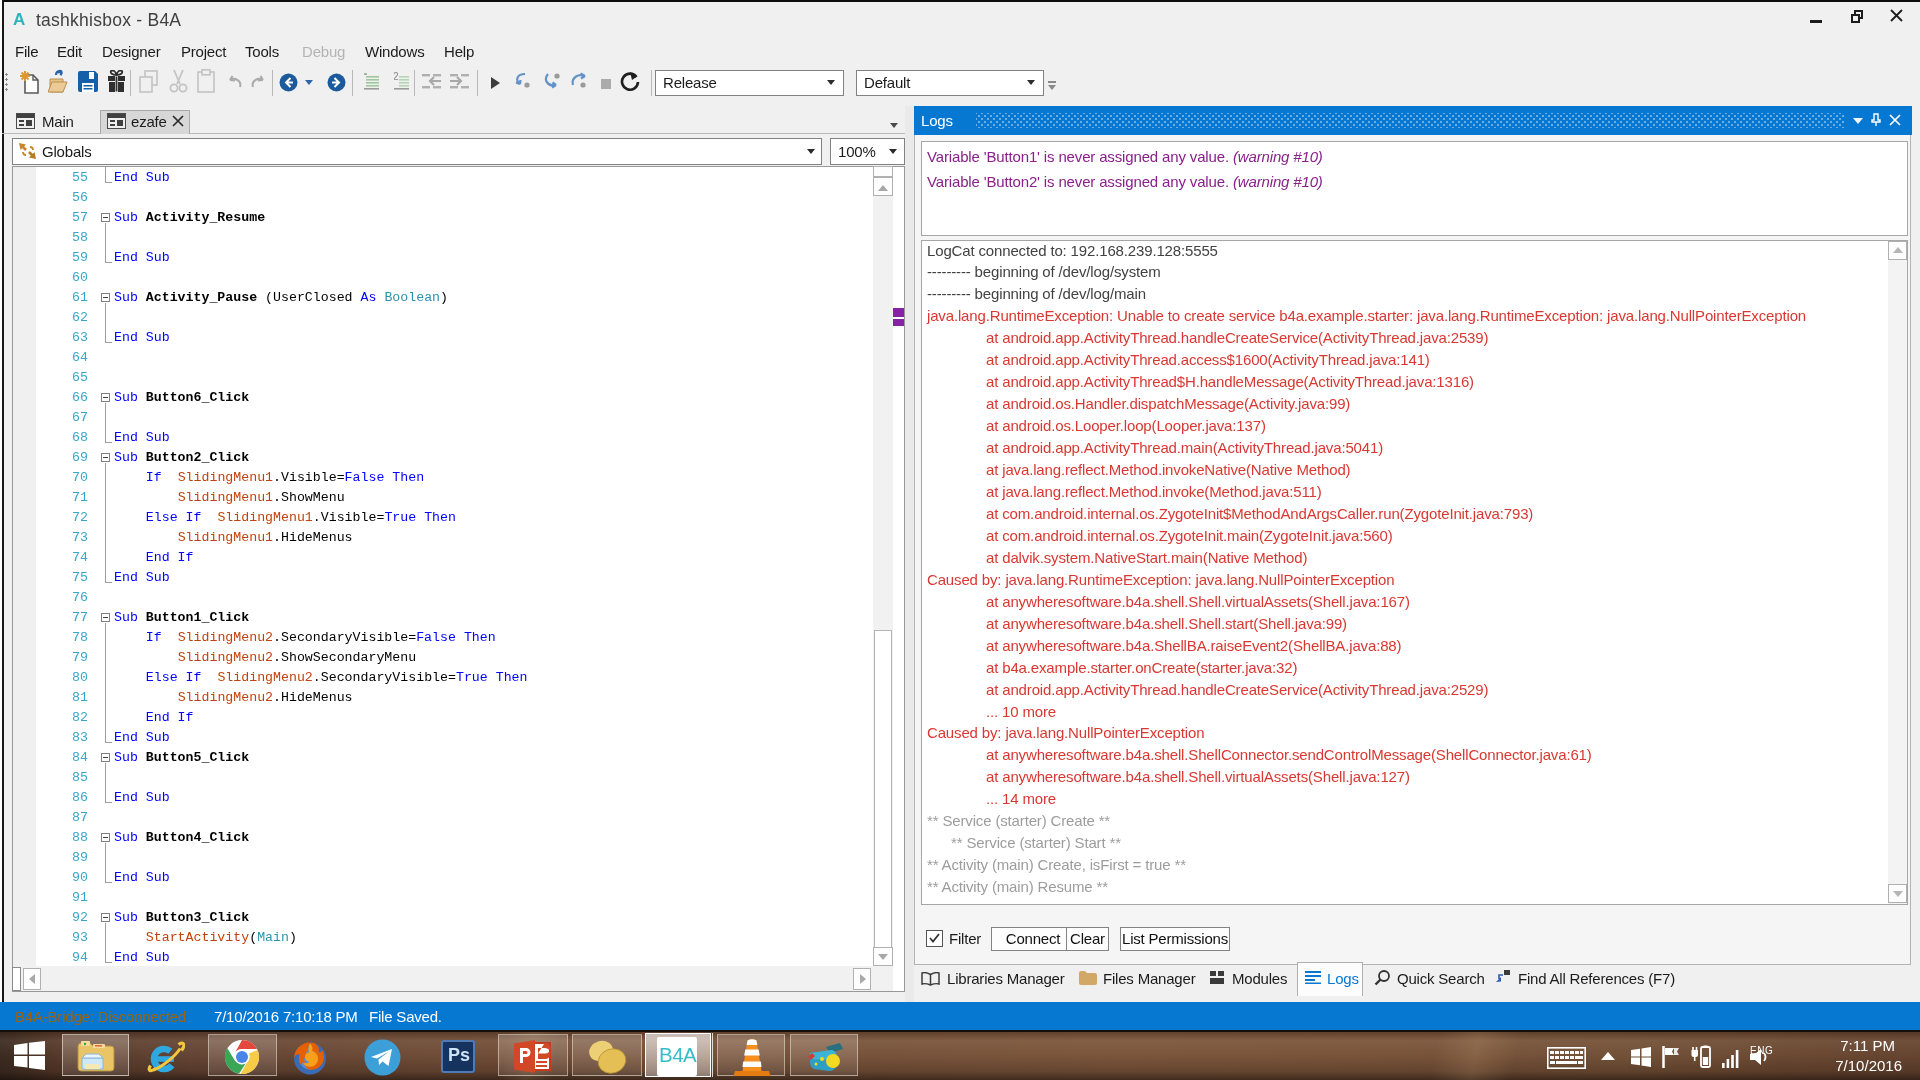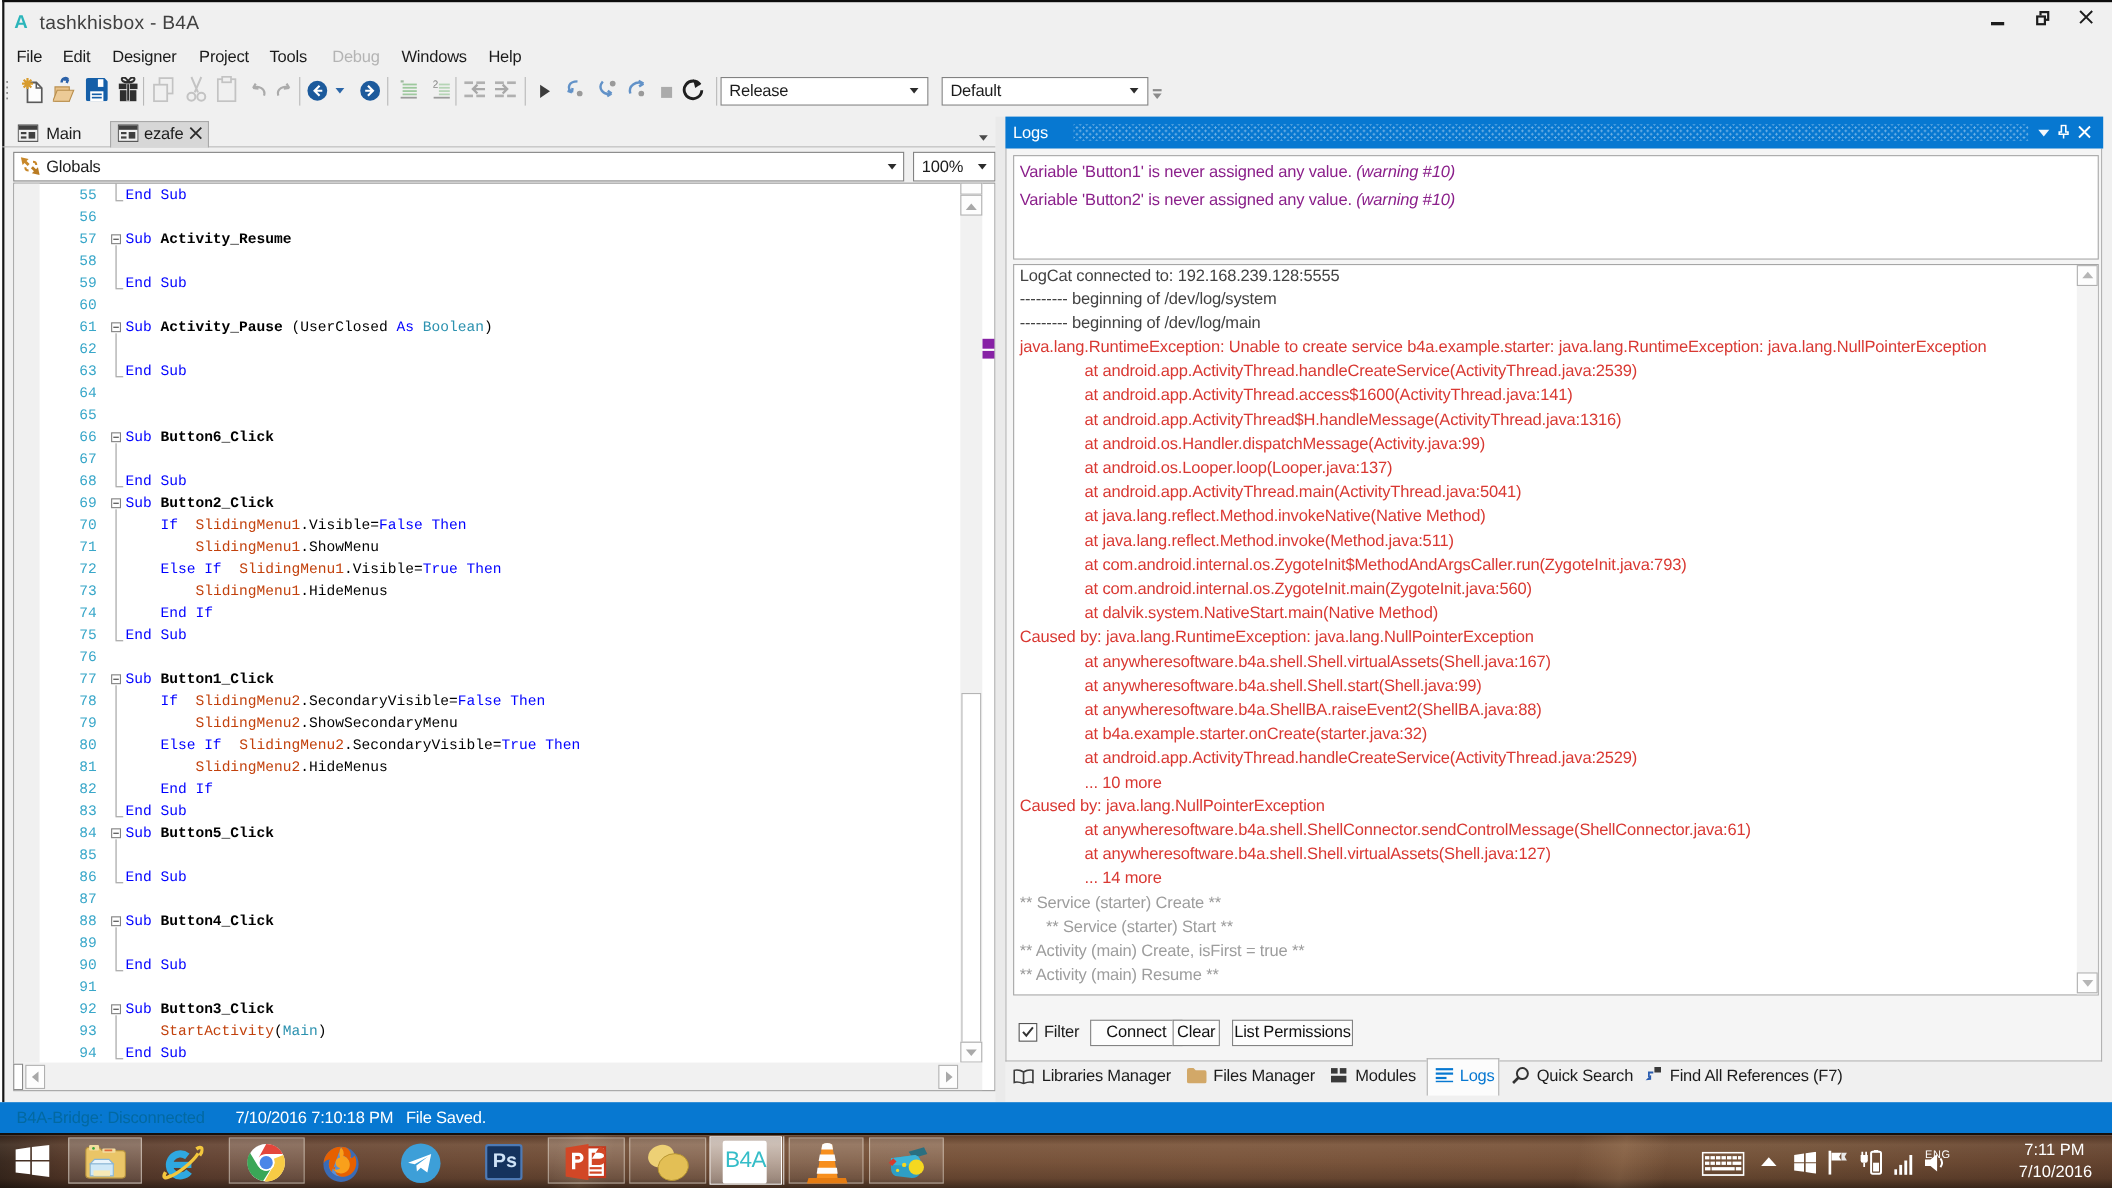--- a/index.html
+++ b/index.html
@@ -437,21 +437,21 @@
   </svg>
 <div class="abs ui" style="left:1397px;top:970px;">Quick Search</div>
 <svg class="abs" style="left:1495px;top:969px;" width="16" height="16" viewBox="0 0 16 16">
     <rect x="9" y="1" width="6" height="5" fill="#3a3a3a"></rect>
     <path d="M8 6 L4 6 L4 10" stroke="#2a5db0" stroke-width="1.6" fill="none"></path>
     <path d="M1 13 L6 8 L6 12.5 Z" fill="#2a5db0"></path>
   </svg>
 <div class="abs ui" style="left:1518px;top:970px;">Find All References (F7)</div>
 
 <div class="abs" style="left:0;top:1002px;width:1920px;height:29px;background:#0778d1;"></div>
-<div class="abs ui" style="left:15px;top:1008px;color:#0369a1;">B4A-Bridge: Disconnected</div>
+<div class="abs ui" style="left:15px;top:1008px;color:#a16207;">B4A-Bridge: Disconnected</div>
 <div class="abs ui" style="left:214px;top:1008px;color:#fff;">7/10/2016 7:10:18 PM</div>
 <div class="abs ui" style="left:369px;top:1008px;color:#fff;">File Saved.</div>
 
 <div class="abs" style="left:0;top:1030px;width:1920px;height:2px;background:#15100c;"></div>
 <div id="taskbar" class="abs" style="left:0;top:1032px;width:1920px;height:48px;background:linear-gradient(90deg,#3a2a20 0%,#55392a 3%,#644434 10%,#6e4c37 22%,#755139 40%,#7a553c 58%,#78533a 72%,#715037 85%,#6a4832 94%,#654430 100%);">
 <div class="abs" style="left:0;top:0;width:1920px;height:48px;background:linear-gradient(180deg,rgba(40,20,10,0.30) 0%,rgba(255,235,210,0.07) 18%,rgba(120,80,55,0) 50%,rgba(30,15,8,0.22) 82%,rgba(5,2,0,0.50) 100%);"></div>
     <div class="abs" style="left:490px;top:0;width:80px;height:48px;background:linear-gradient(100deg,transparent 20%,rgba(255,220,170,0.10) 50%,transparent 80%);"></div>
     <div class="abs" style="left:1420px;top:0;width:110px;height:48px;background:linear-gradient(100deg,transparent 15%,rgba(255,210,160,0.12) 50%,transparent 85%);"></div>
 
 <svg class="abs" style="left:14px;top:9px;" width="31" height="29" viewBox="0 0 31 29">

